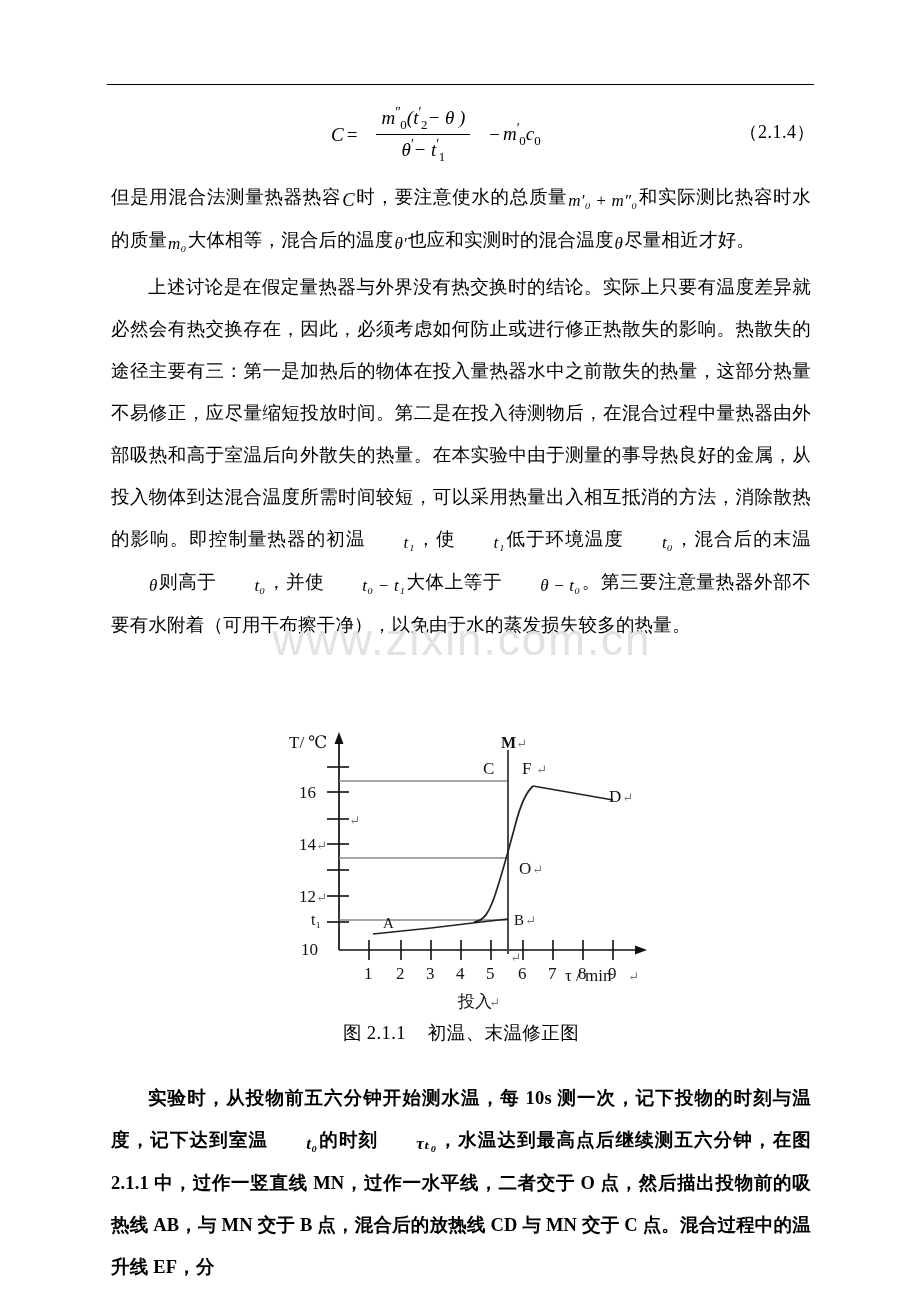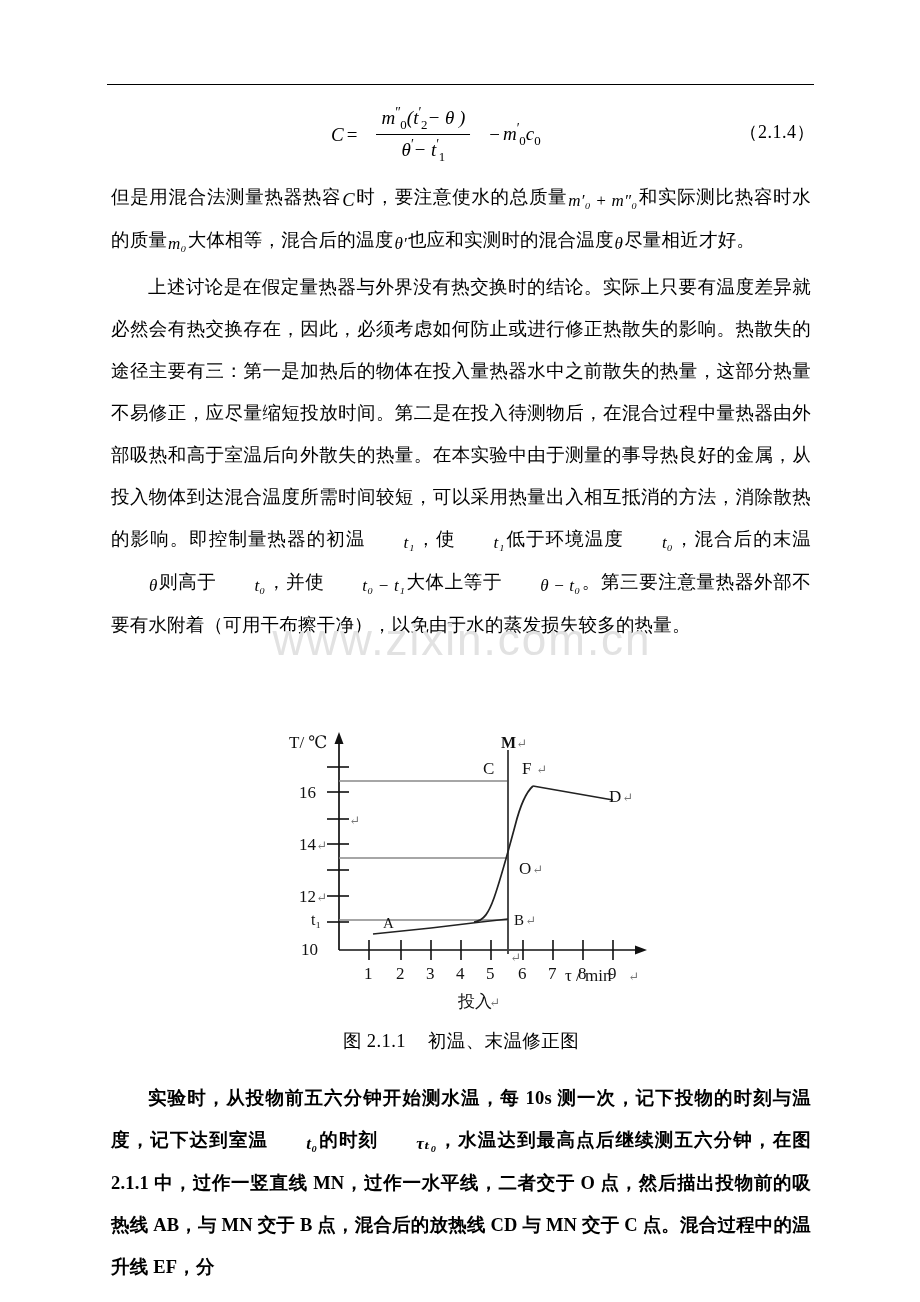--- a/index.html
+++ b/index.html
@@ -143,21 +143,21 @@
     position: absolute;
     left: 107px;
     top: 722px;
     width: 708px;
   }
   .figure-svg-wrap {
     display: flex;
     justify-content: center;
   }
   .fig-caption {
-    margin-top: 16px;
+    margin-top: 8px;
     text-align: center;
     font-family: "Liberation Serif", "DejaVu Serif", serif;
     font-size: 18.5px;
     letter-spacing: 0.4px;
   }
   .fig-caption .gap { display: inline-block; width: 22px; }
 
   
   .tail {
     position: absolute;

